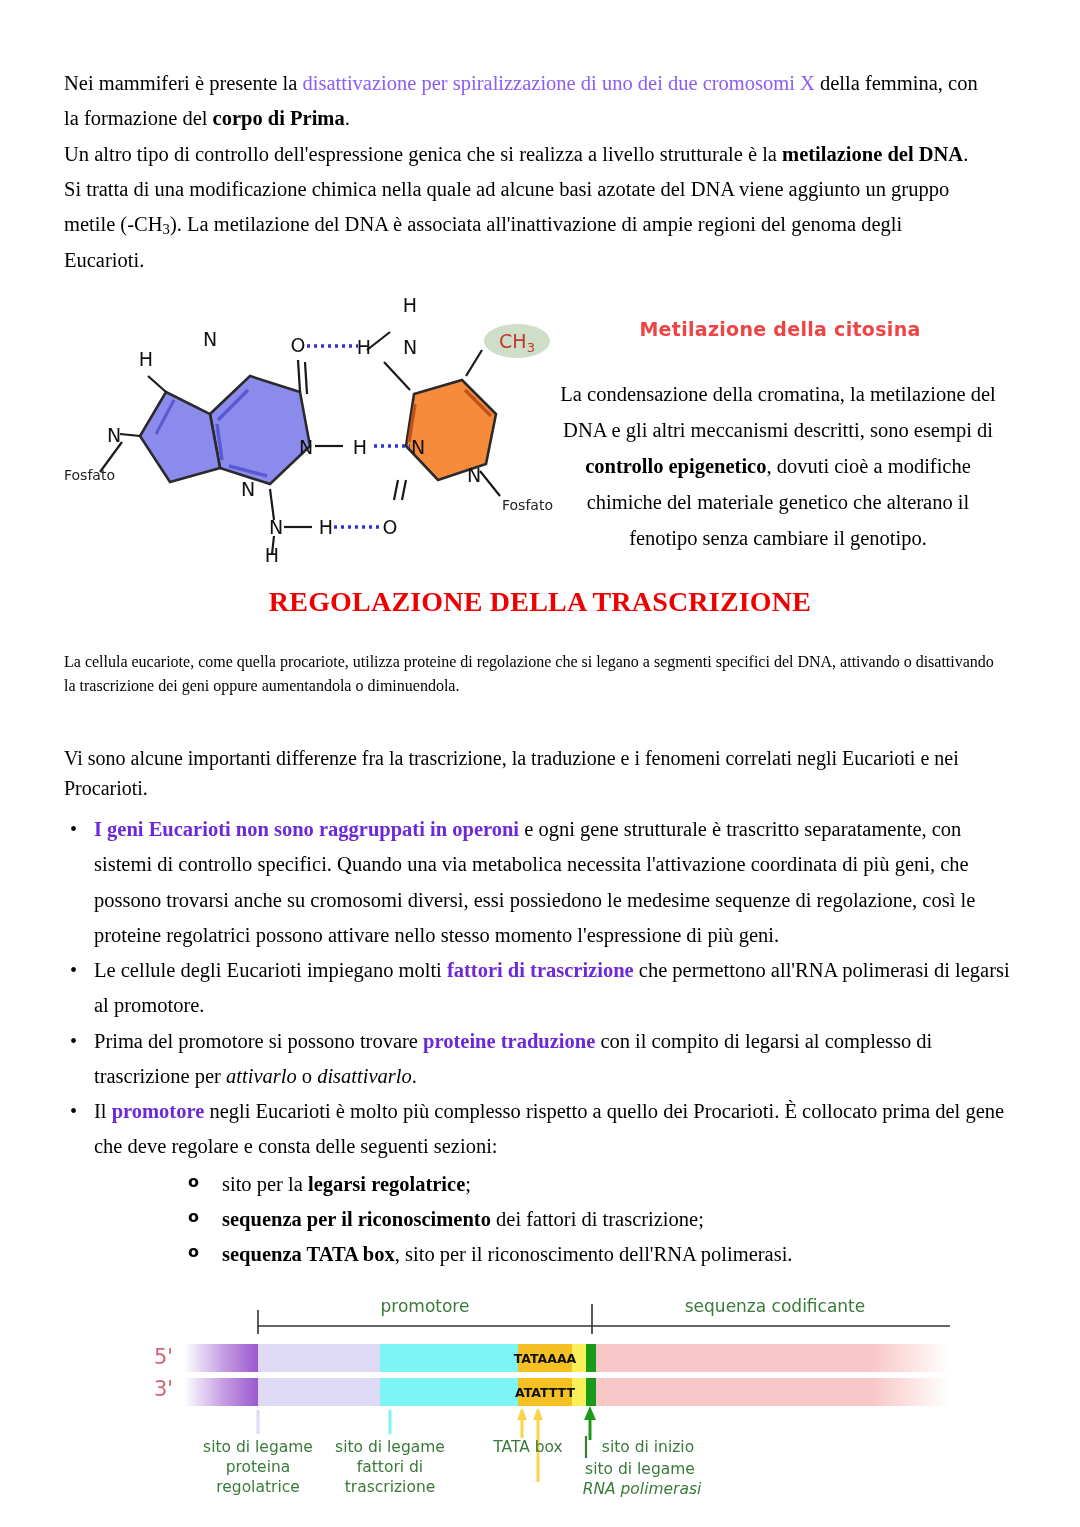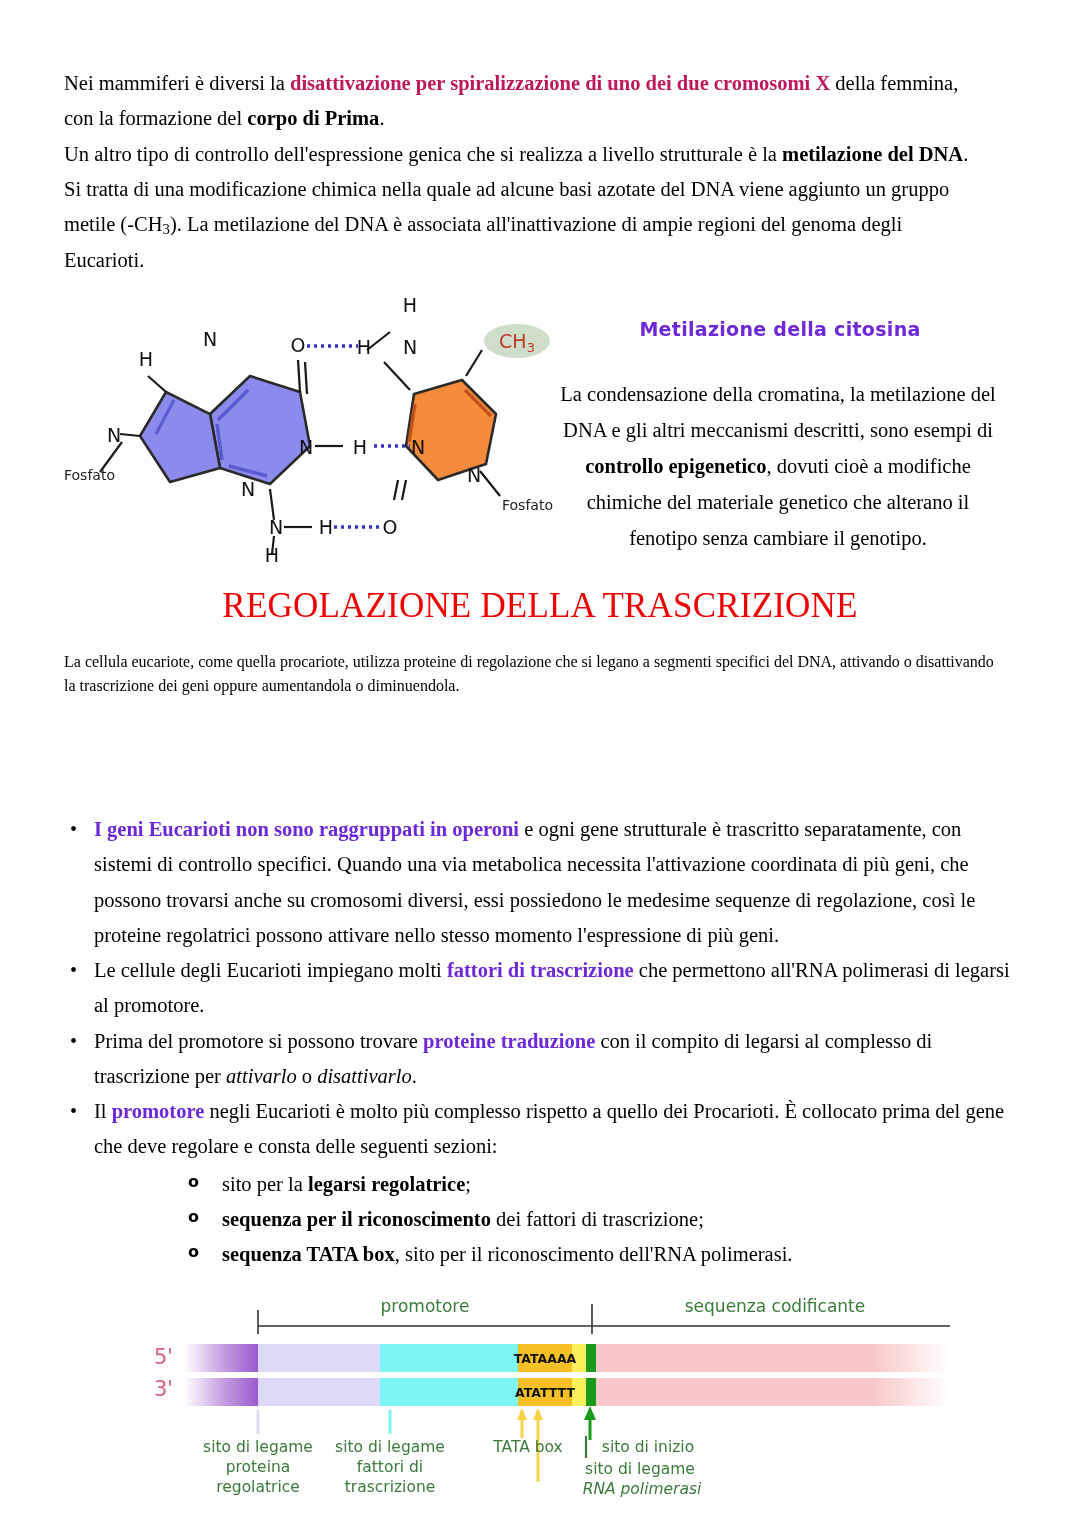--- a/index.html
+++ b/index.html
@@ -25,21 +25,21 @@
   .body-text {
     position: absolute;
     left: 64px;
     top: 66px;
     width: 918px;
     font-size: 20.5px;
     line-height: 1.72;
     text-align: left;
   }
   b, .b { font-weight: bold; }
-  .red-bright { color: #be185d; font-weight: bold; margin-top: 36px; }
+  .red-bright { color: #8b5cf6; font-weight: normal; margin-top: 36px; }
   .red-dark { color: #6d28d9; font-weight: bold; }
   i, .i { font-style: italic; }
   sub { font-size: 0.72em; vertical-align: -0.22em; }
 
   
   .chem-fig {
     position: absolute;
     left: 62px;
     top: 284px;
     width: 500px;
@@ -50,42 +50,42 @@
   .fig-caption {
     position: absolute;
     left: 560px;
     top: 318px;
     width: 440px;
     text-align: center;
     font-family: "DejaVu Sans", sans-serif;
     font-weight: bold;
     font-size: 19px;
     letter-spacing: 0.3px;
-    color: #6d28d9;
+    color: #ef4444;
   }
   .side-text {
     position: absolute;
     left: 558px;
     top: 376px;
     width: 440px;
     font-size: 20.5px;
     line-height: 1.76;
     text-align: center;
   }
 
   
   .section-title {
     position: absolute;
     left: 0;
     top: 586px;
     width: 1080px;
     text-align: center;
     color: #ee0000;
-    font-weight: normal;
-    font-size: 35px;
+    font-weight: bold;
+    font-size: 28px;
     letter-spacing: 0.2px;
   }
 
   .para2 {
     position: absolute;
     left: 64px;
     top: 650px;
     width: 930px;
     font-size: 16px;
     line-height: 1.5;
@@ -149,21 +149,21 @@
     height: 215px;
   }
   .gene-fig svg { display: block; }
 </style>
 </head>
 <body>
 
 <div class="page">
 
   <div class="body-text">
-    <p style="margin:0 0 0 0;"><span>Nei mammiferi è diversi la </span><span class="red-bright">disattivazione per spiralizzazione di uno dei due cromosomi X</span><span> della femmina, con la formazione del </span><b>corpo di Prima</b><span>.</span></p>
+    <p style="margin:0 0 0 0;"><span>Nei mammiferi è presente la </span><span class="red-bright">disattivazione per spiralizzazione di uno dei due cromosomi X</span><span> della femmina, con la formazione del </span><b>corpo di Prima</b><span>.</span></p>
     <p style="margin:0;"><span>Un altro tipo di controllo dell'espressione genica che si realizza a livello strutturale è la </span><b>metilazione del DNA</b><span>. Si tratta di una modificazione chimica nella quale ad alcune basi azotate del DNA viene aggiunto un gruppo metile (-CH</span><sub>3</sub><span>). La metilazione del DNA è associata all'inattivazione di ampie regioni del genoma degli Eucarioti.</span></p>
   </div>
 
   <div class="chem-fig">
     <svg width="500" height="278" viewBox="0 0 500 278" xmlns="http://www.w3.org/2000/svg">
       <g>
 
         <polygon points="148,130 188,92 238,108 248,162 208,200 158,184" fill="#8b8bee" stroke="#2a2a2a" stroke-width="2.6"></polygon>
 
         <polygon points="148,130 158,184 108,198 78,152 104,108" fill="#8b8bee" stroke="#2a2a2a" stroke-width="2.6"></polygon>
@@ -238,20 +238,21 @@
     </svg>
   </div>
 
   <div class="fig-caption">Metilazione della citosina</div>
 
   <div class="side-text"><span>La condensazione della cromatina, la metilazione del DNA e gli altri meccanismi descritti, sono esempi di </span><b>controllo epigenetico</b><span>, dovuti cioè a modifiche chimiche del materiale genetico che alterano il fenotipo senza cambiare il genotipo.</span></div>
 
   <div class="section-title">REGOLAZIONE DELLA TRASCRIZIONE</div>
 
   <div class="para2">La cellula eucariote, come quella procariote, utilizza proteine di regolazione che si legano a segmenti specifici del DNA, attivando o disattivando la trascrizione dei geni oppure aumentandola o diminuendola.</div>
+  <div class="para3">Vi sono alcune importanti differenze fra la trascrizione, la traduzione e i fenomeni correlati negli Eucarioti e nei Procarioti.</div>
 
   <div class="bullets">
 
     <div class="bullet-item">
       <span class="dot">•</span>
       <span class="red-dark">I geni Eucarioti non sono raggruppati in operoni</span><span> e ogni gene strutturale è trascritto separatamente, con sistemi di controllo specifici. Quando una via metabolica necessita l'attivazione coordinata di più geni, che possono trovarsi anche su cromosomi diversi, essi possiedono le medesime sequenze di regolazione, così le proteine regolatrici possono attivare nello stesso momento l'espressione di più geni.</span>
     </div>
 
     <div class="bullet-item">
       <span class="dot">•</span>

